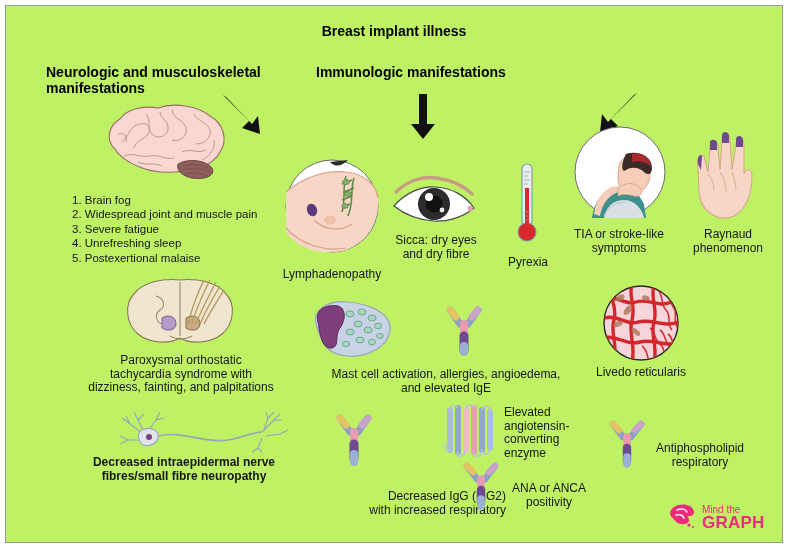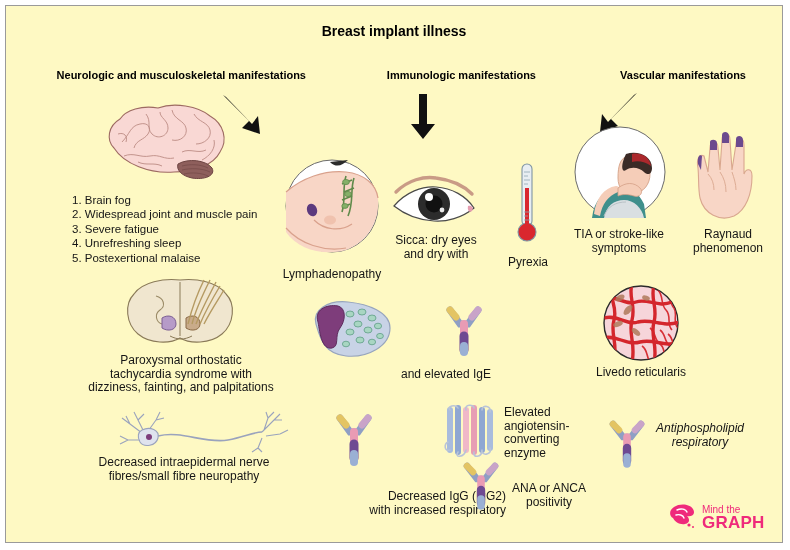--- a/index.html
+++ b/index.html
@@ -1,42 +1,39 @@
 <!DOCTYPE html>
 <html><head>
 <meta charset="utf-8">
 <style>
   html,body{margin:0;padding:0;background:#ffffff;}
   body{width:790px;height:550px;font-family:"Liberation Sans",sans-serif;color:#1a1a1a;overflow:hidden;}
-  #frame{position:absolute;left:5px;top:5px;width:778px;height:538px;border:1px solid #9a9a9a;box-sizing:border-box;background:#fef9c3;}
+  #frame{position:absolute;left:5px;top:5px;width:778px;height:538px;border:1px solid #9a9a9a;box-sizing:border-box;background:#bef264;}
   .abs{position:absolute;}
   .txt{font-size:12px;line-height:13.5px;color:#161616;text-align:center;}
   .ttl{font-size:14px;font-weight:bold;text-align:center;color:#000;}
-  .hdr{font-size:11px;font-weight:bold;text-align:right;color:#000;line-height:22px;}
+  .hdr{font-size:14px;font-weight:bold;text-align:left;color:#000;line-height:16px;}
   .lst{font-size:11.5px;line-height:14.4px;text-align:left;color:#161616;}
   .lst div{white-space:nowrap;}
   svg{display:block;overflow:visible;}
   .lgt{font-size:10px;color:#ef2a7b;line-height:10px;}
   .lgb{font-size:17px;font-weight:bold;color:#ef2a7b;line-height:13px;letter-spacing:.2px;}
 </style>
 </head>
 <body>
 
 <div id="frame">
 
   <div class="abs ttl" style="left:0;top:17px;width:776px;">Breast implant illness</div>
 
   <div class="abs hdr" style="left:40px;top:58px;width:260px;">
     <span>Neurologic and musculoskeletal manifestations</span>
   </div>
   <div class="abs hdr" style="left:310px;top:58px;width:220px;">
     <span>Immunologic manifestations</span>
-  </div>
-  <div class="abs hdr" style="left:540px;top:58px;width:200px;">
-    <span>Vascular manifestations</span>
   </div>
 
   <div class="abs" style="left:216px;top:88px;">
     <svg width="44" height="42" viewBox="0 0 44 42">
       <path d="M4 3 L30 30 L36 22 L38 40 L20 34 L27 27 L1 1 Z" fill="#111"></path>
     </svg>
   </div>
   <div class="abs" style="left:404px;top:88px;">
     <svg width="26" height="46" viewBox="0 0 26 46">
       <path d="M9 0 H17 V30 H25 L13 45 L1 30 H9 Z" fill="#111"></path>
@@ -109,21 +106,21 @@
         <path d="M34 26 L18 14 M18 14 L10 8 M18 14 L14 6 M34 26 L26 10 M26 10 L22 2 M26 10 L32 4 M34 24 L44 10 M44 10 L48 2 M44 10 L52 8 M30 30 L16 30 M16 30 L8 26 M16 30 L8 34"></path>
         <path d="M150 22 L162 10 M162 10 L168 4 M162 10 L170 10 M152 20 L156 8 M156 8 L154 2 M156 8 L162 2 M154 26 L168 24 M168 24 L176 20"></path>
         <path d="M150 28 L146 38 M146 38 L140 42 M146 38 L150 42"></path>
       </g>
       <path d="M30 20 C38 16 48 20 46 28 C44 36 32 38 28 32 C25 27 26 22 30 20 Z" fill="#dfe3ee" stroke="#9aa3bd" stroke-width="1.1"></path>
       <circle cx="37" cy="27" r="3" fill="#7e3d7b"></circle>
       <path d="M46 26 C70 20 92 34 116 30 C132 27 142 22 150 22" fill="none" stroke="#9aa3bd" stroke-width="1.6"></path>
     </svg>
   </div>
 
-  <div class="abs txt" style="left:68px;top:450px;width:220px;text-align:center;">
+  <div class="abs txt" style="left:68px;top:450px;width:220px;text-align:center;font-weight:bold;">
     <div>Decreased intraepidermal nerve</div>
     <div>fibres/small fibre neuropathy</div>
   </div>
 
   <div class="abs" style="left:278px;top:152px;">
     <svg width="96" height="96" viewBox="0 0 96 96">
       <circle cx="48" cy="48" r="46" fill="#fff" stroke="#6b6b6b" stroke-width="1"></circle>
       <path d="M2 34 C18 20 40 12 62 14 C80 16 92 26 94 40 C96 62 84 84 62 92 C40 98 14 92 2 74 Z" fill="#f8d6c6"></path>
       <path d="M2 34 C18 20 40 12 62 14 C80 16 92 26 94 40" fill="none" stroke="#d9a18c" stroke-width="1.2"></path>
       <path d="M2 70 C16 86 40 94 62 90" fill="none" stroke="#d9a18c" stroke-width="1.2"></path>
@@ -151,21 +148,21 @@
       <path d="M2 32 C14 18 30 12 44 13 C60 14 74 22 82 34 C70 44 54 48 42 47 C26 46 12 40 2 32 Z" fill="#ffffff" stroke="#4a4a4a" stroke-width="1.2"></path>
       <circle cx="42" cy="30" r="16" fill="#2c2c2c"></circle>
       <circle cx="42" cy="30" r="8.5" fill="#111"></circle>
       <circle cx="37" cy="23" r="4" fill="#fff"></circle>
       <circle cx="50" cy="36" r="2.4" fill="#fff" opacity="0.9"></circle>
       <path d="M76 32 C80 31 82 34 80 37 C78 39 75 37 76 32 Z" fill="#e59db0"></path>
     </svg>
   </div>
   <div class="abs txt" style="left:378px;top:228px;width:104px;">
     <div>Sicca: dry eyes</div>
-    <div>and dry with</div>
+    <div>and dry fibre</div>
   </div>
 
   <div class="abs" style="left:509px;top:156px;">
     <svg width="24" height="86" viewBox="0 0 24 86">
       <rect x="7" y="2" width="10" height="62" rx="5" fill="#e8eef2" stroke="#7f95a3" stroke-width="1.1"></rect>
       <circle cx="12" cy="70" r="9" fill="#d9272e" stroke="#7f95a3" stroke-width="1.1"></circle>
       <rect x="10" y="26" width="4" height="42" fill="#d9272e"></rect>
       <g stroke="#8fa6b3" stroke-width="0.8">
         <path d="M9 10 H15 M9 14 H13 M9 18 H15 M9 22 H13 M9 50 H15 M9 54 H13 M9 58 H15"></path>
       </g>
@@ -186,20 +183,21 @@
           <ellipse cx="44" cy="34" rx="4" ry="3"></ellipse>
         <ellipse cx="72" cy="28" rx="3.6" ry="2.8"></ellipse>
           <ellipse cx="54" cy="42" rx="4" ry="3"></ellipse>
         <ellipse cx="66" cy="44" rx="3.6" ry="2.8"></ellipse>
           <ellipse cx="40" cy="46" rx="3.6" ry="2.8"></ellipse>
         <ellipse cx="74" cy="38" rx="3.4" ry="2.6"></ellipse>
       </g>
     </svg>
   </div>
   <div class="abs txt" style="left:300px;top:362px;width:280px;">
+    <div>Mast cell activation, allergies, angioedema,</div>
     <div>and elevated IgE</div>
   </div>
 
   <div class="abs" style="left:440px;top:300px;">
     <svg width="36" height="50" viewBox="0 0 36 50">
       <path d="M4 4 L14 18 L22 18 L32 4" fill="none" stroke="#8f9fc4" stroke-width="7" stroke-linecap="round"></path>
       <path d="M4 4 L10 11" stroke="#e3c463" stroke-width="7" stroke-linecap="round"></path>
       <path d="M32 4 L26 11" stroke="#c9a4c8" stroke-width="7" stroke-linecap="round"></path>
       <path d="M18 18 L18 30" stroke="#e99bb4" stroke-width="8" stroke-linecap="round"></path>
       <path d="M18 30 L18 44" stroke="#6e4a92" stroke-width="9" stroke-linecap="round"></path>
@@ -342,21 +340,21 @@
   <div class="abs" style="left:604px;top:414px;">
     <svg width="34" height="48" viewBox="0 0 34 48">
       <path d="M3 4 L13 17 L21 17 L31 4" fill="none" stroke="#8f9fc4" stroke-width="6.6" stroke-linecap="round"></path>
       <path d="M3 4 L9 10" stroke="#e3c463" stroke-width="6.6" stroke-linecap="round"></path>
       <path d="M31 4 L25 10" stroke="#c9a4c8" stroke-width="6.6" stroke-linecap="round"></path>
       <path d="M17 17 L17 28" stroke="#e99bb4" stroke-width="7.6" stroke-linecap="round"></path>
       <path d="M17 28 L17 41" stroke="#6e4a92" stroke-width="8.4" stroke-linecap="round"></path>
       <path d="M17 37 L17 44" stroke="#9ab0d4" stroke-width="7.6" stroke-linecap="round"></path>
     </svg>
   </div>
-  <div class="abs txt" style="left:632px;top:416px;width:124px;font-style:italic;">
+  <div class="abs txt" style="left:632px;top:436px;width:124px;">
     <div>Antiphospholipid</div>
     <div>respiratory</div>
   </div>
 
   <div class="abs" style="left:662px;top:495px;width:110px;height:34px;">
     <div class="abs" style="left:0;top:2px;">
       <svg width="30" height="26" viewBox="0 0 30 26">
         <path d="M6 4 C12 0 22 1 25 6 C28 11 24 14 19 13 C22 16 22 20 17 21 C12 22 7 19 5 15 C1 13 1 7 6 4 Z" fill="#ef2a7b"></path>
         <path d="M9 7 C13 5 18 6 19 9" fill="none" stroke="#fff" stroke-width="1.4" stroke-linecap="round"></path>
         <path d="M8 12 C11 11 15 12 16 15" fill="none" stroke="#fff" stroke-width="1.4" stroke-linecap="round"></path>

